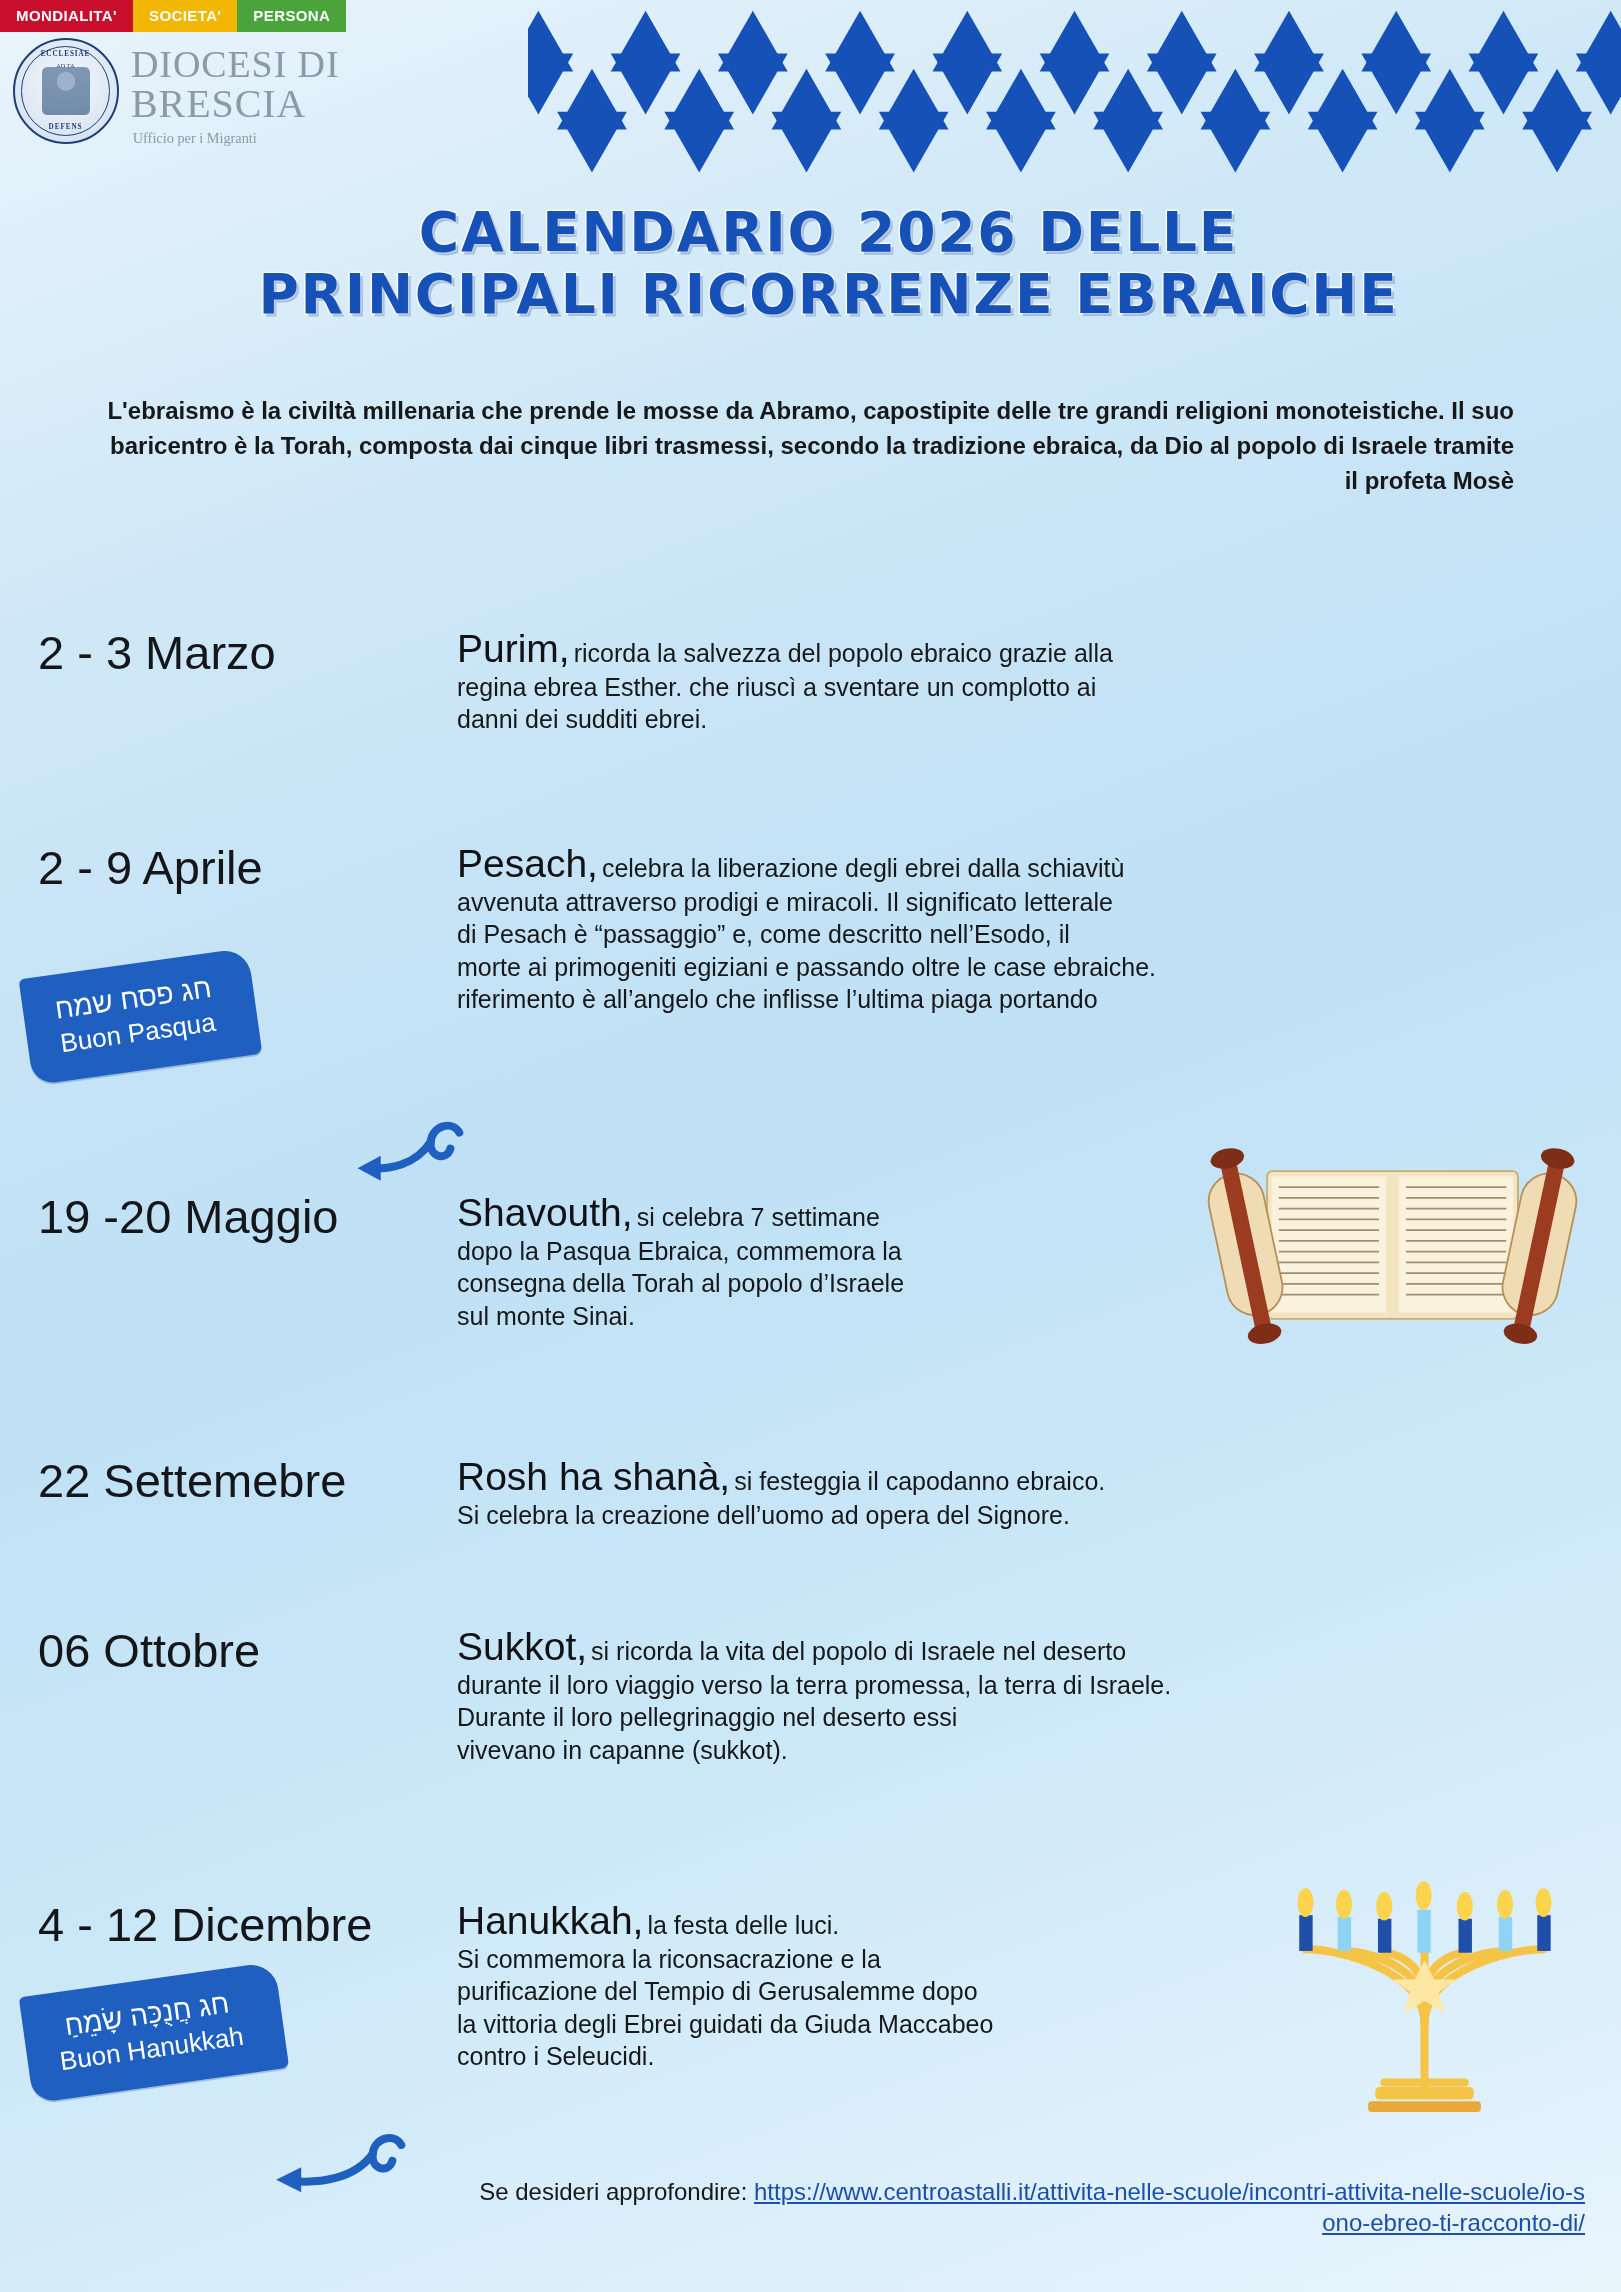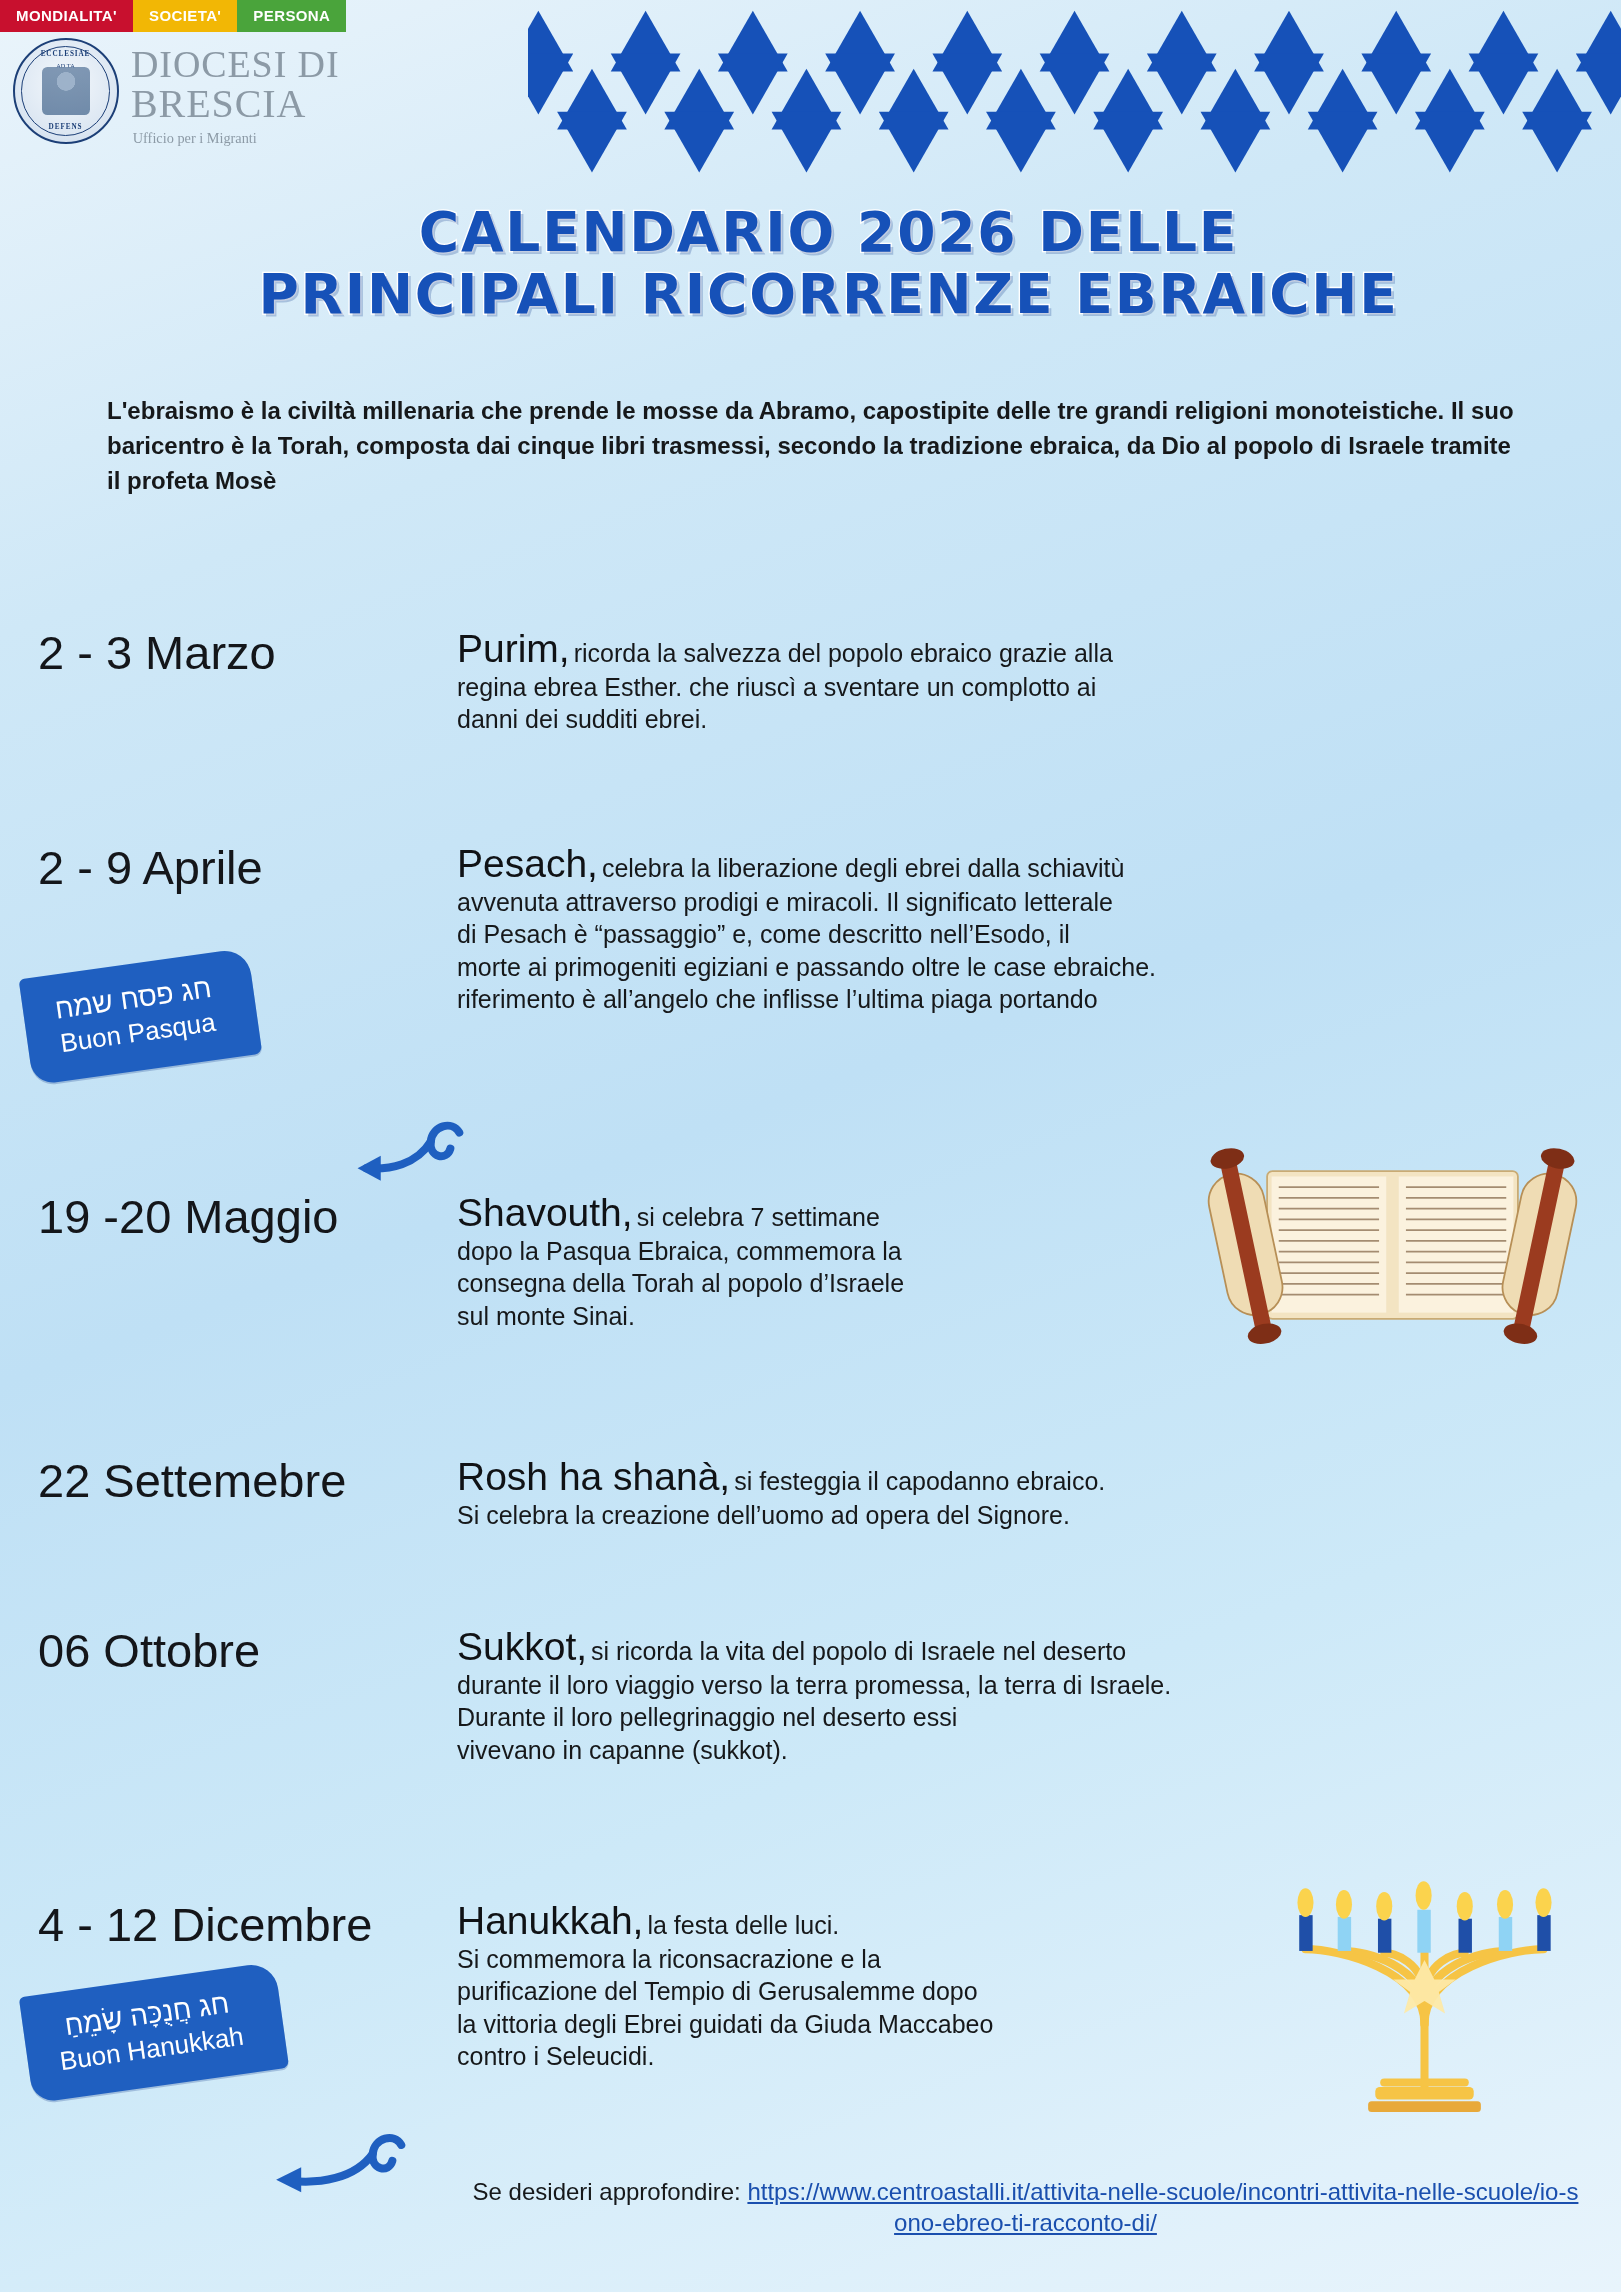--- a/index.html
+++ b/index.html
@@ -134,21 +134,21 @@
     paint-order: stroke fill;
     text-shadow: 2.7px 2.7px 0 rgba(20,60,140,.25);
     line-height: 1.12;
   }
 
   
   .intro {
     position: absolute;
     top: 394px;
     left: 0; right: 0;
-    text-align: left;
+    text-align: right;
     font-size: 24px;
     font-weight: bold;
     line-height: 1.45;
     color: #16181a;
     z-index: 10;
     padding: 0 107px;
   }
 
   
   .entry {
@@ -210,21 +210,21 @@
     position: absolute;
     z-index: 11;
   }
 
   
   .footer {
     position: absolute;
     left: 466px;
     right: 36px;
     top: 2176px;
-    text-align: center;
+    text-align: right;
     font-size: 24px;
     line-height: 1.3;
     color: #16181a;
     z-index: 10;
   }
   .footer a {
     color: #1a4fae;
     text-decoration: underline;
     word-break: break-all;
   }

